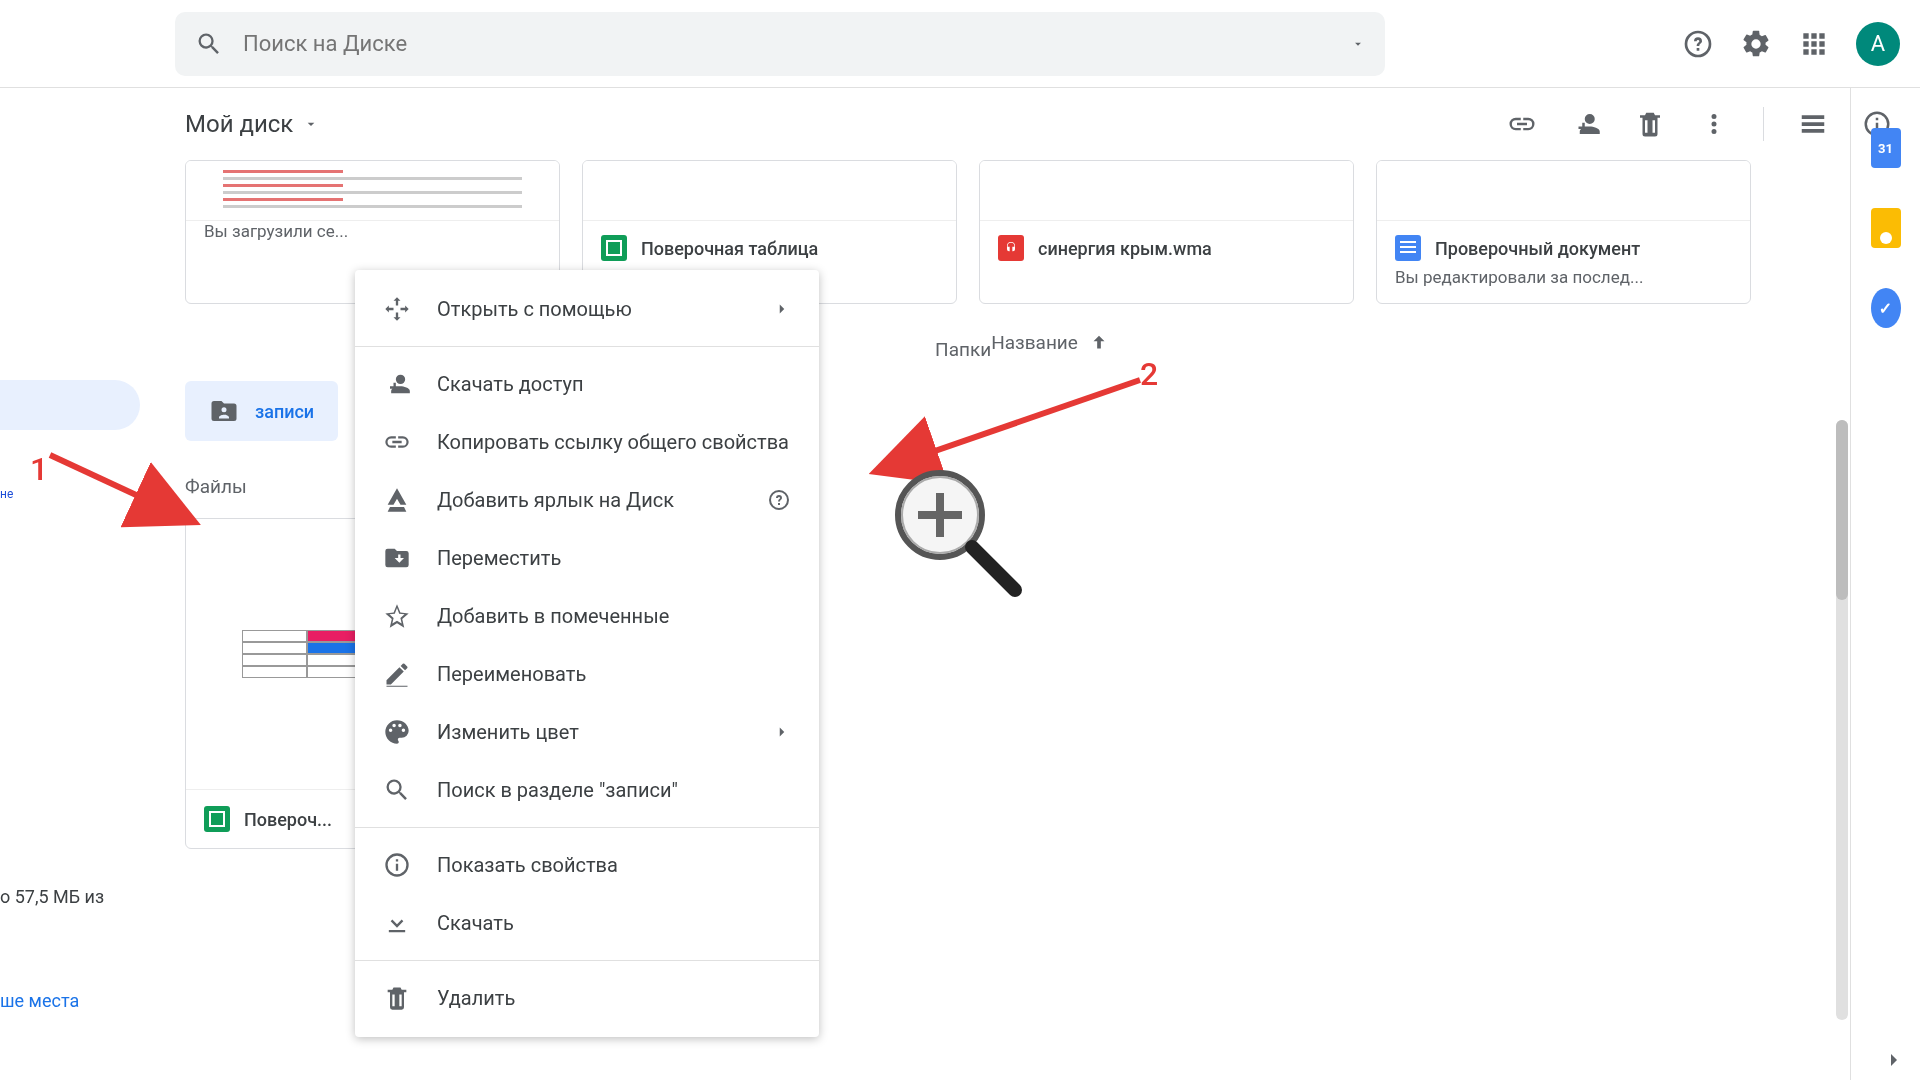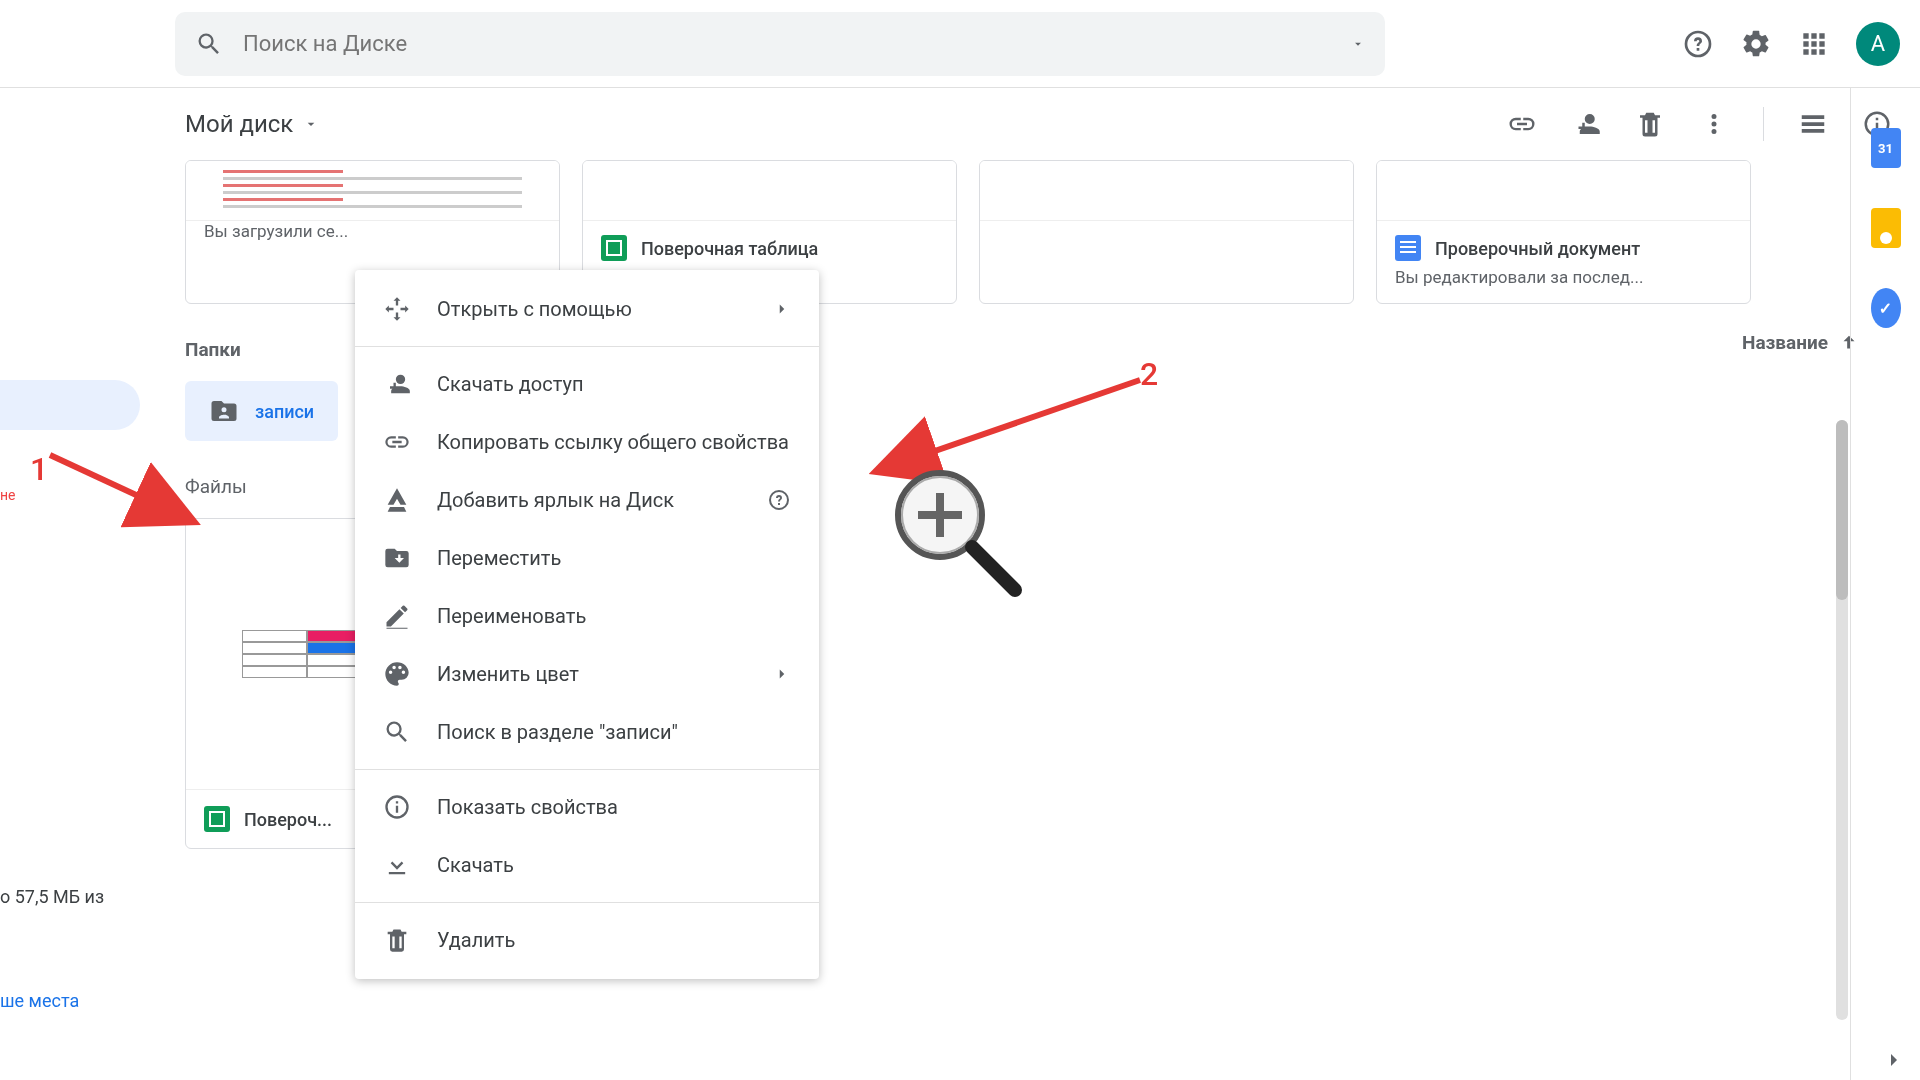--- a/index.html
+++ b/index.html
@@ -25,21 +25,21 @@
 .toolbar-icons { display: flex; align-items: center; gap: 34px; }
 .ticon { width: 30px; height: 30px; fill: #5f6368; cursor: pointer; }
 .tbar-sep { width: 1px; height: 34px; background: #dadce0; }
 
 
 .main { position: relative; padding-left: 185px; padding-right: 60px; }
 
 
 .sidebar-frag { position: absolute; left: 0; }
 .pill { top: 220px; width: 140px; height: 50px; background: #e8f0fe; border-radius: 0 25px 25px 0; }
-.sbtext1 { top: 327px; font-size: 14px; color: #ef4444; }
+.sbtext1 { top: 327px; font-size: 12px; color: #1d4ed8; }
 .sbtext2 { top: 726px; font-size: 18px; color: #3c4043; }
 .sbtext3 { top: 830px; font-size: 18px; color: #1a73e8; cursor: pointer; }
 
 
 .cards-row { display: flex; gap: 22px; }
 .card { width: 375px; border: 1px solid #dadce0; border-radius: 6px; overflow: hidden; }
 .card-thumb { height: 60px; background: #fff; border-bottom: 1px solid #eee; display: flex; align-items: center; justify-content: center; }
 .thumb-lines { width: 80%; }
 .thumb-lines .tl { height: 3px; background: #ccc; margin-bottom: 4px; }
 .thumb-lines .tl.r { background: #e57373; width: 40%; }
@@ -52,21 +52,21 @@
 .fi-sheet::after { content: ''; position: absolute; inset: 5px; border: 2px solid #fff; }
 .fi-audio { background: #e53935; border-radius: 3px; display: flex; align-items: center; justify-content: center; }
 .fi-audio svg { fill: #fff; width: 16px; height: 16px; }
 .fi-doc { background: #4285f4; border-radius: 3px; position: relative; }
 .fi-doc::after { content: ''; position: absolute; left: 5px; right: 5px; top: 6px; height: 2px; background: #fff; box-shadow: 0 5px 0 #fff, 0 10px 0 #fff; }
 
 
 .section-label { font-size: 19px; color: #5f6368; margin: 34px 0 20px; }
 .sort-label { display: flex; align-items: center; gap: 10px; font-size: 19px; color: #5f6368; cursor: pointer; }
 .sort-label svg { width: 22px; height: 22px; fill: #5f6368; }
-.section-row { display: flex; justify-content: space-between; align-items: center; font-weight: bold; }
+.section-row { display: flex; justify-content: center; align-items: center; }
 
 
 .folder-chip { display: inline-flex; align-items: center; gap: 16px; height: 60px; padding: 0 24px; background: #e8f0fe; border-radius: 6px; cursor: pointer; }
 .folder-chip .ficon { width: 30px; height: 30px; fill: #5f6368; }
 .folder-chip .flabel { font-size: 18px; color: #1a73e8; font-weight: 500; }
 
 
 .file-card { width: 375px; border: 1px solid #dadce0; border-radius: 6px; overflow: hidden; margin-top: 20px; }
 .file-thumb { height: 270px; background: #fff; display: flex; align-items: center; justify-content: center; }
 .mini-sheet { width: 70%; }
@@ -191,20 +191,28 @@
     <div class="card">
       <div class="card-thumb"></div>
       <div class="card-title">
           <div class="fi fi-sheet"></div>
           <span class="name">Поверочная таблица</span>
         </div>
       <div class="card-sub"></div>
     </div>
     <div class="card">
       <div class="card-thumb"></div>
+      <div class="card-title">
+          <div class="fi fi-audio">
+            <svg viewBox="0 0 24 24">
+              <path d="M12 3a6 6 0 00-6 6v5a3 3 0 003 3h1v-7H7V9a5 5 0 0110 0v1h-3v7h1a3 3 0 003-3V9a6 6 0 00-6-6z"></path>
+            </svg>
+          </div>
+          <span class="name">синергия крым.wma</span>
+        </div>
     </div>
     <div class="card">
       <div class="card-thumb"></div>
       <div class="card-title">
           <div class="fi fi-doc"></div>
           <span class="name">Проверочный документ</span>
         </div>
       <div class="card-sub">Вы редактировали за послед...</div>
     </div>
   </div>
@@ -298,20 +306,26 @@
       </svg>
   </div>
   <div class="menu-item">
     <svg class="micon" viewBox="0 0 24 24">
         <path d="M20 6h-8l-2-2H4a2 2 0 00-2 2v12a2 2 0 002 2h16a2 2 0 002-2V8a2 2 0 00-2-2zm-6 10l-4-4h3V9h2v3h3l-4 4z"></path>
       </svg>
     <span class="mlabel">Переместить</span>
   </div>
   <div class="menu-item">
     <svg class="micon" viewBox="0 0 24 24">
+        <path d="M12 2l2.9 6.9L22 9.8l-5.5 4.8L18.2 22 12 18.3 5.8 22l1.7-7.4L2 9.8l7.1-.9L12 2zm0 3.2L10.1 10l-4.6.6 3.6 3.1-1.1 4.8L12 16l4 2.5-1.1-4.8 3.6-3.1-4.6-.6L12 5.2z"></path>
+      </svg>
+    <span class="mlabel">Добавить в помеченные</span>
+  </div>
+  <div class="menu-item">
+    <svg class="micon" viewBox="0 0 24 24">
         <path d="M3 17.25V21h3.75L17.81 9.94l-3.75-3.75L3 17.25zM20.71 7.04a1 1 0 000-1.41l-2.34-2.34a1 1 0 00-1.41 0l-1.83 1.83 3.75 3.75 1.83-1.83zM3 22h18v1H3z"></path>
       </svg>
     <span class="mlabel">Переименовать</span>
   </div>
   <div class="menu-item">
     <svg class="micon" viewBox="0 0 24 24">
         <path d="M12 2a10 10 0 000 20c.83 0 1.5-.67 1.5-1.5 0-.39-.15-.74-.39-1.01-.23-.26-.38-.61-.38-.99 0-.83.67-1.5 1.5-1.5H16a6 6 0 006-6c0-4.97-4.48-9-10-9zM6.5 12a1.5 1.5 0 110-3 1.5 1.5 0 010 3zm3-4a1.5 1.5 0 110-3 1.5 1.5 0 010 3zm5 0a1.5 1.5 0 110-3 1.5 1.5 0 010 3zm3 4a1.5 1.5 0 110-3 1.5 1.5 0 010 3z"></path>
       </svg>
     <span class="mlabel">Изменить цвет</span>
     <svg class="marrow" viewBox="0 0 24 24">

